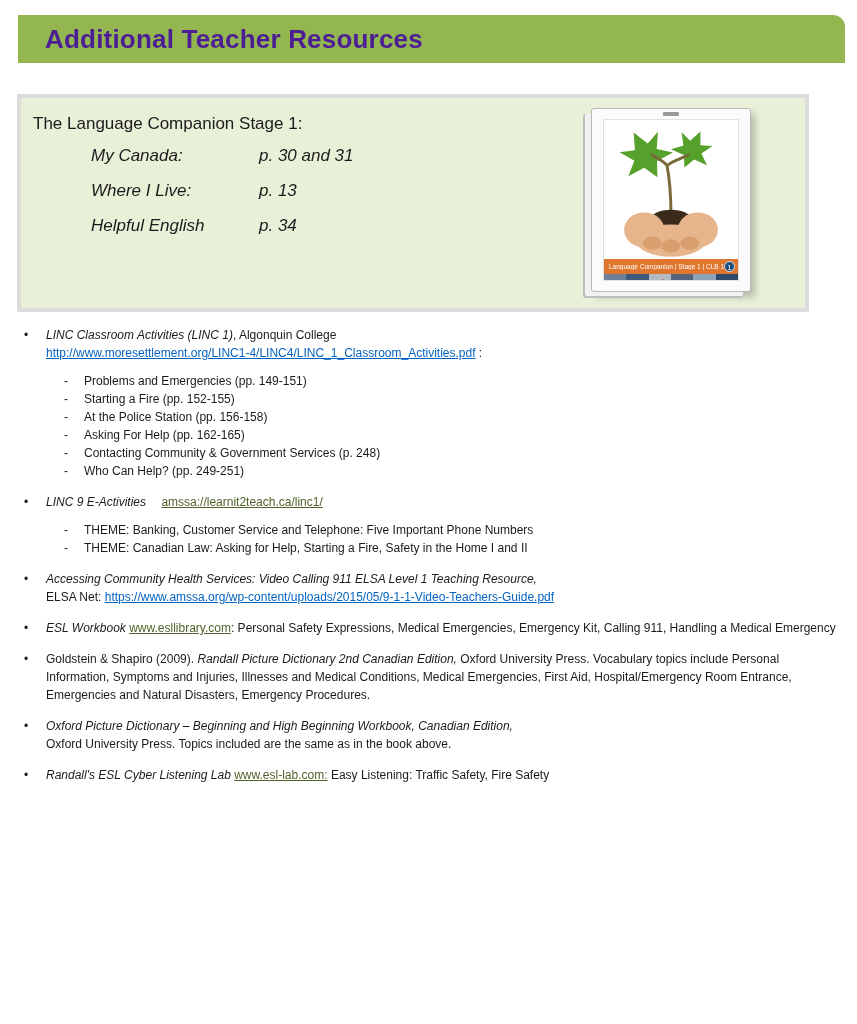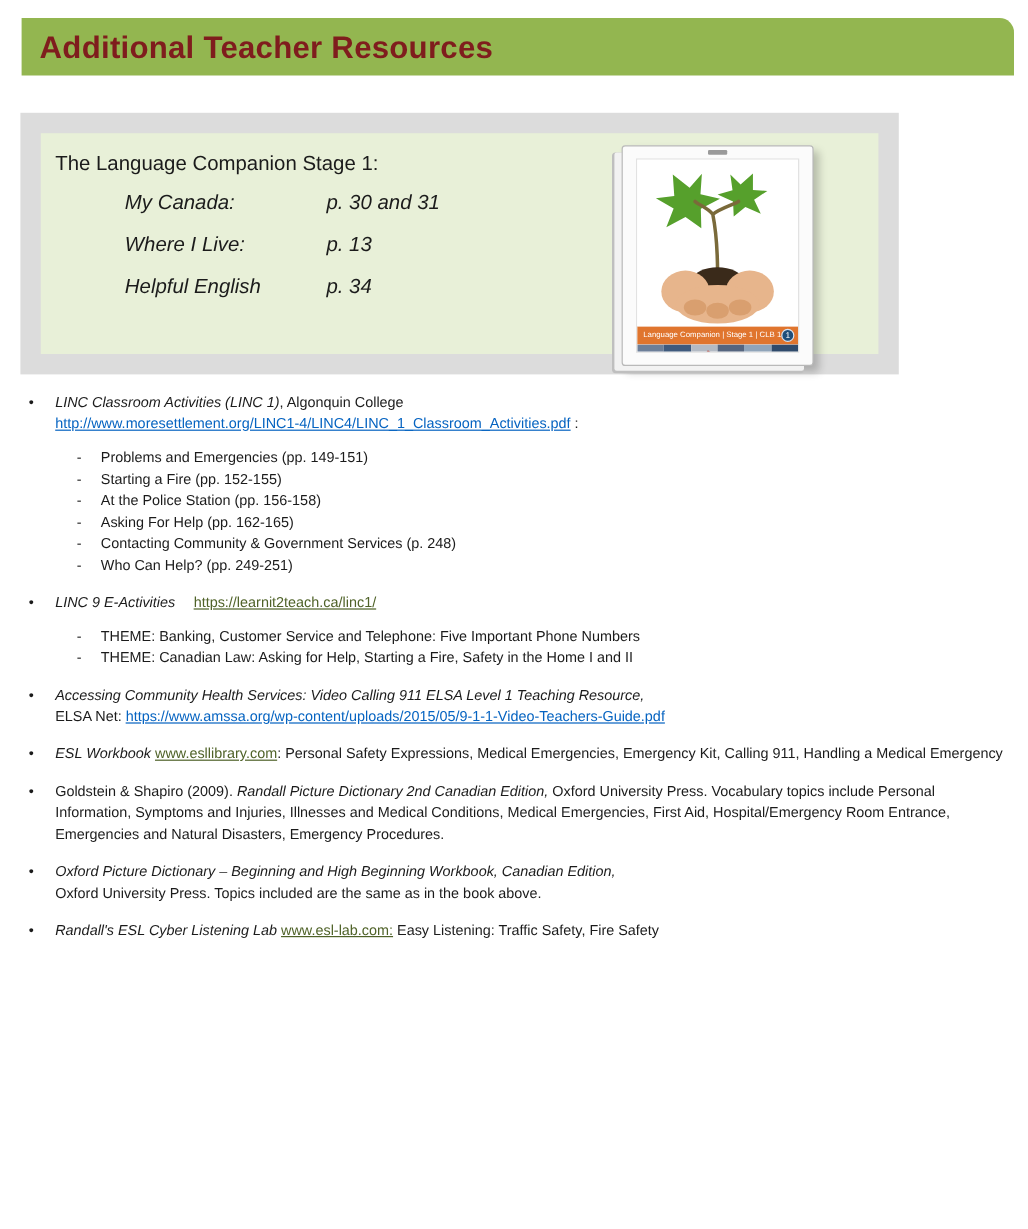--- a/index.html
+++ b/index.html
@@ -19,28 +19,28 @@
     font-family:"Liberation Sans",sans-serif;color:var(--text);
   }
   
   .header-bar{
     position:absolute;left:18px;top:15px;width:827px;height:48px;
     background:var(--header-green);
     border-radius:0 12px 0 0;
     display:flex;align-items:center;
   }
   .header-bar .title{
-    color:#7f1d1d;font-size:26px;font-weight:700;letter-spacing:.2px;
-    padding-left:15px;
+    color:#4c1d95;font-size:26px;font-weight:700;letter-spacing:.2px;
+    padding-left:27px;
   }
   
   .info-frame{
-    position:absolute;left:17px;top:94px;width:732px;height:218px;
+    position:absolute;left:17px;top:94px;width:792px;height:218px;
     background:var(--box-frame);
-    padding:17px;
+    padding:4px;
   }
   .info-box{
     position:relative;width:100%;height:100%;
     background:var(--box-fill);
   }
   .box-title{
     position:absolute;left:12px;top:16px;font-size:17px;
   }
   .ref-table{
     position:absolute;left:70px;top:48px;border-collapse:collapse;
@@ -187,21 +187,21 @@
       <li>Starting a Fire (pp. 152-155)</li>
       <li>At the Police Station (pp. 156-158)</li>
       <li>Asking For Help (pp. 162-165)</li>
       <li>Contacting Community &amp; Government Services (p. 248)</li>
       <li>Who Can Help? (pp. 249-251)</li>
     </ul>
   </li>
 
   <li>
     <span class="it">LINC 9 E-Activities</span>
-    <a class="link-green gap-left">https://learnit2teach.ca/linc1/</a>
+    <a class="link-green gap-left">amssa://learnit2teach.ca/linc1/</a>
     <ul class="sub">
       <li>THEME: Banking, Customer Service and Telephone: Five Important Phone Numbers</li>
       <li>THEME: Canadian Law: Asking for Help, Starting a Fire, Safety in the Home I and II</li>
     </ul>
   </li>
 
   <li>
     <span class="it blk">Accessing Community Health Services: Video Calling 911 ELSA Level 1 Teaching Resource,</span>
     <span>ELSA Net: </span><a class="link-blue">https://www.amssa.org/wp-content/uploads/2015/05/9-1-1-Video-Teachers-Guide.pdf</a>
   </li>

